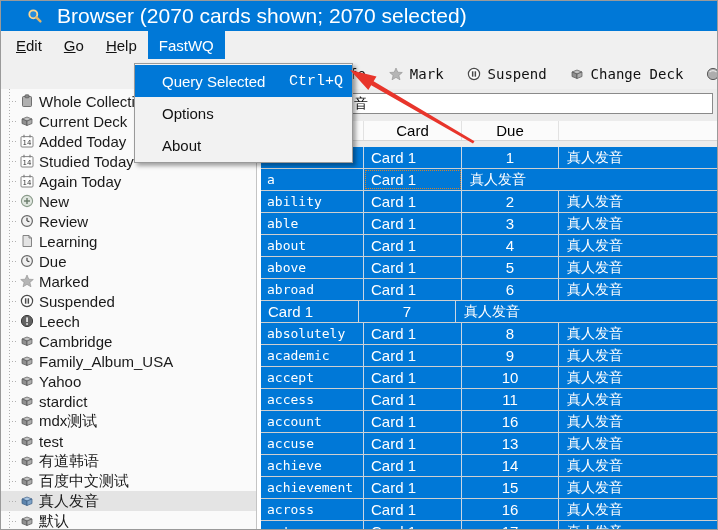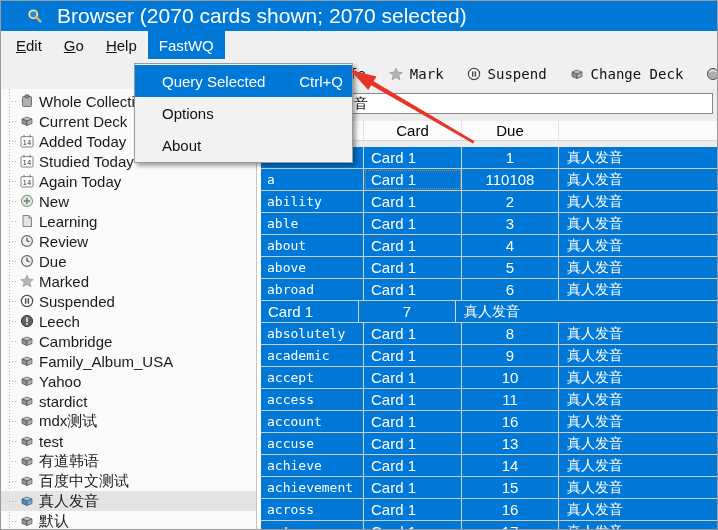--- a/index.html
+++ b/index.html
@@ -51,21 +51,21 @@
   .tcell.w0{padding-left:6px;font-family:"DejaVu Sans Mono",monospace;font-size:13px;}
   .tcell.w1{padding-left:7px;font-size:15px;}
   .tcell.w2{justify-content:center;font-size:15px;}
   .tcell.w3{padding-left:8px;font-size:14px;}
   .focuscell{outline:1px dotted #d08330;outline-offset:-2px;}
   
   #popup{position:absolute;left:133px;top:62px;width:219px;background:#f2f2f2;border:1px solid #9a9a9a;
          box-shadow:3px 3px 4px rgba(0,0,0,0.35);z-index:40;padding:1px 0;box-sizing:border-box;}
   .pitem{height:32px;display:flex;align-items:center;font-size:15px;color:#111;padding:0 9px 0 27px;}
   .pitem.hl{background:#0078d7;color:#fff;}
-  .pitem .sc{margin-left:auto;}
+  .pitem .sc{margin-left:auto;font-family:Liberation Mono, monospace;}
   
   #arrow{position:absolute;left:0;top:0;z-index:60;pointer-events:none;}
 </style>
 </head>
 <body>
 
 <div id="window">
 
   <div id="titlebar">
     <span class="wicon">
@@ -187,35 +187,35 @@
               <circle cx="7" cy="7" r="5.6" fill="#dfe6df" stroke="#8a9a8a" stroke-width="1.1"></circle>
               <line x1="7" y1="4" x2="7" y2="10" stroke="#6a7a6a" stroke-width="1.4"></line>
               <line x1="4" y1="7" x2="10" y2="7" stroke="#6a7a6a" stroke-width="1.4"></line>
             </svg>
           </span>
           <span>New</span>
         </div>
         <div class="sitem">
           <span class="sicon">
             <svg width="14" height="14">
-              <path d="M3 1.5 L9 1.5 L11.5 4 L11.5 12.5 L3 12.5 Z" fill="#e3e3e3" stroke="#777" stroke-width="0.9"></path>
-              <path d="M9 1.5 L9 4 L11.5 4" fill="none" stroke="#777" stroke-width="0.9"></path>
-            </svg>
-          </span>
-          <span>Learning</span>
-        </div>
-        <div class="sitem">
-          <span class="sicon">
-            <svg width="14" height="14">
               <circle cx="7" cy="7" r="5.4" fill="#f0f0f0" stroke="#666" stroke-width="1.2"></circle>
               <line x1="7" y1="7" x2="7" y2="3.8" stroke="#444" stroke-width="1.2"></line>
               <line x1="7" y1="7" x2="9.4" y2="7.6" stroke="#444" stroke-width="1.2"></line>
             </svg>
           </span>
           <span>Review</span>
+        </div>
+        <div class="sitem">
+          <span class="sicon">
+            <svg width="14" height="14">
+              <path d="M3 1.5 L9 1.5 L11.5 4 L11.5 12.5 L3 12.5 Z" fill="#e3e3e3" stroke="#777" stroke-width="0.9"></path>
+              <path d="M9 1.5 L9 4 L11.5 4" fill="none" stroke="#777" stroke-width="0.9"></path>
+            </svg>
+          </span>
+          <span>Learning</span>
         </div>
         <div class="sitem">
           <span class="sicon">
             <svg width="14" height="14">
               <circle cx="7" cy="7" r="5.4" fill="#f0f0f0" stroke="#666" stroke-width="1.2"></circle>
               <line x1="7" y1="7" x2="7" y2="3.8" stroke="#444" stroke-width="1.2"></line>
               <line x1="7" y1="7" x2="9.4" y2="7.6" stroke="#444" stroke-width="1.2"></line>
             </svg>
           </span>
           <span>Due</span>
@@ -362,21 +362,20 @@
     <div id="tbody">
         <div class="trow">
           <div class="tcell w0">a</div>
           <div class="tcell w1">Card 1</div>
           <div class="tcell w2">1</div>
           <div class="tcell w3">真人发音</div>
         </div>
         <div class="trow">
           <div class="tcell w0">a</div>
           <div class="tcell w1 focuscell">Card 1</div>
-          <div class="tcell w2">110108</div>
           <div class="tcell w3">真人发音</div>
         </div>
         <div class="trow">
           <div class="tcell w0">ability</div>
           <div class="tcell w1">Card 1</div>
           <div class="tcell w2">2</div>
           <div class="tcell w3">真人发音</div>
         </div>
         <div class="trow">
           <div class="tcell w0">able</div>

